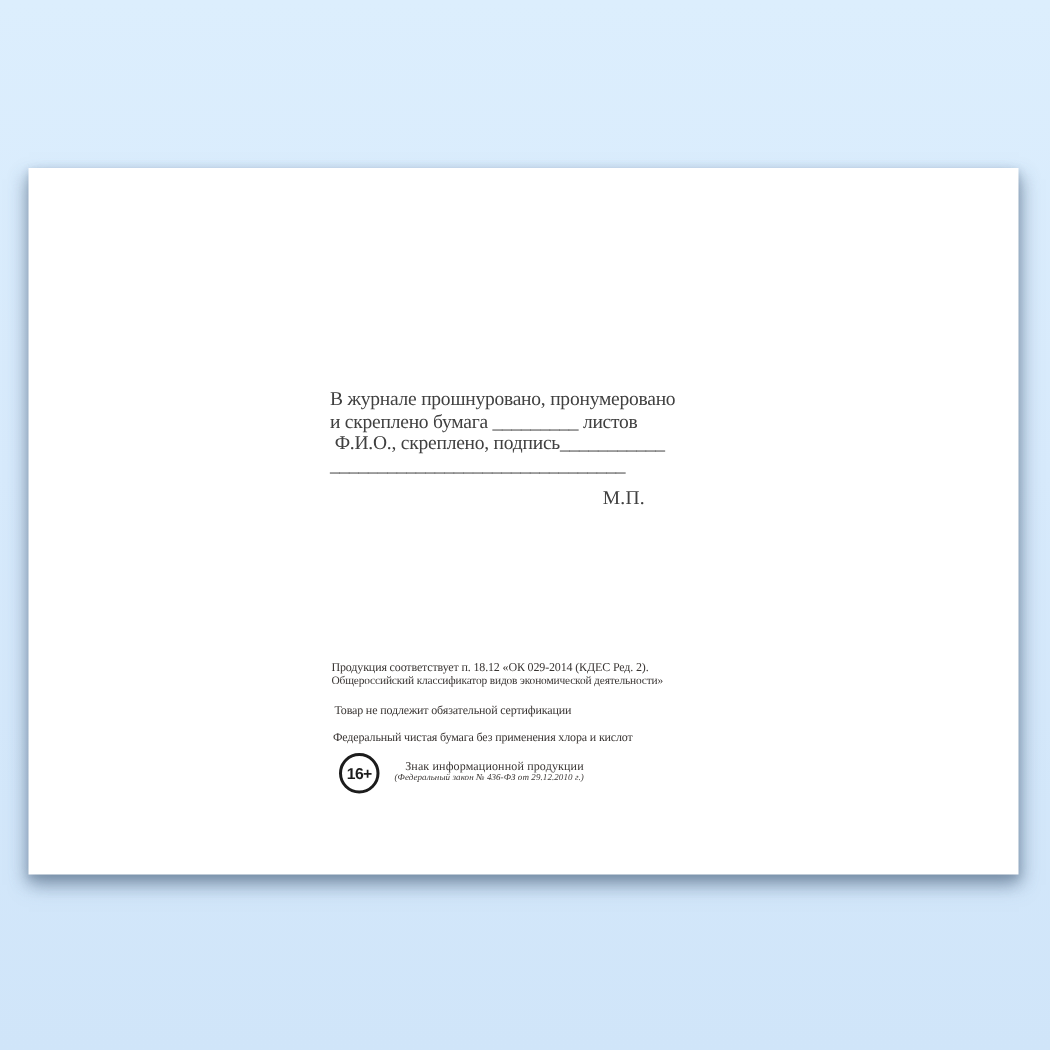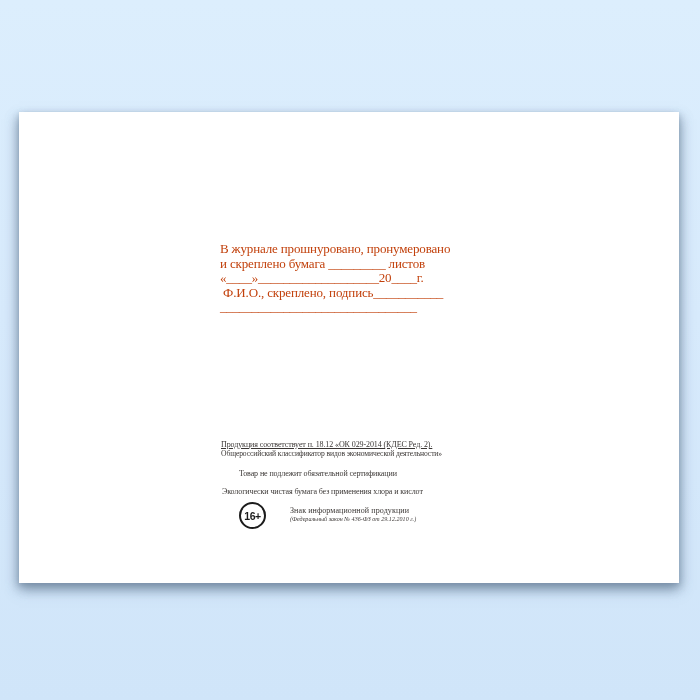--- a/index.html
+++ b/index.html
@@ -16,92 +16,92 @@
     width:660px;height:471px;
     background:#ffffff;
     box-shadow:0 7px 12px rgba(96,119,146,.50),
                0 2px 5px rgba(96,119,146,.35),
                -4px 5px 10px rgba(110,132,158,.28),
                4px 5px 10px rgba(110,132,158,.28);
   }
   
   .stitch{
     position:absolute;
-    left:201px;top:130px;
+    left:201px;top:147px;
     width:216px;
     font-size:13px;
     line-height:14.5px;
-    color:#c2410c;
+    color:#404040;
   }
   .stitch .line{white-space:pre;letter-spacing:-0.15px;}
   .stitch .seal{
     text-align:right;
     margin-top:8px;
     padding-right:6px;
     letter-spacing:0.2px;
   }
   
   .bottom{
     position:absolute;
     left:202px;top:328px;
     width:260px;
     color:#3a3634;
   }
-  .c1{font-size:8px;line-height:9px;letter-spacing:-0.1px;white-space:nowrap;text-decoration:underline;}
+  .c1{font-size:8px;line-height:9px;letter-spacing:-0.1px;white-space:nowrap;}
   .c2{font-size:7.6px;line-height:9px;letter-spacing:-0.1px;white-space:nowrap;}
   .c3{font-size:7.6px;line-height:9px;font-style:italic;letter-spacing:-0.1px;white-space:nowrap;}
   .note{font-size:8px;line-height:9px;letter-spacing:-0.1px;white-space:nowrap;}
   .n1{margin-top:14px;}
-  .n2{margin-top:11px;margin-left:18px;}
+  .n2{margin-top:11px;margin-left:2px;}
   .n3{margin-top:9px;margin-left:1px;}
   .age-row{
     margin-top:6px;
-    margin-left:18px;
+    margin-left:5px;
     display:flex;
     align-items:flex-start;
-    gap:24px;
+    gap:10px;
   }
   .age-badge{
     flex:0 0 auto;
     box-sizing:border-box;
     width:27px;height:27px;
     border:2.5px solid #1c1c1c;
     border-radius:50%;
     display:flex;align-items:center;justify-content:center;
     font-family:"Liberation Sans", sans-serif;
     font-weight:bold;
     font-size:10.5px;
     letter-spacing:-0.4px;
     color:#1c1c1c;
     background:#ffffff;
   }
-  .age-text{padding-top:4px;}
+  .age-text{padding-top:4px;text-align:right;}
   .age-title{font-size:8px;line-height:9px;letter-spacing:0.1px;white-space:nowrap;}
   .age-law{font-size:6px;line-height:7px;font-style:italic;margin-top:1px;letter-spacing:0.05px;white-space:nowrap;}
 </style>
 </head>
 <body>
 
 <div class="scene">
   <div class="paper">
 
     <div class="stitch">
       <div class="line">В журнале прошнуровано, пронумеровано</div>
       <div class="line">и скреплено бумага _________ листов</div>
-      <div class="line">«____»___________________20____г.</div>
       <div class="line"> Ф.И.О., скреплено, подпись___________</div>
       <div class="line">_______________________________</div>
+      <div class="seal">М.П.</div>
     </div>
 
     <div class="bottom">
       <div class="c1">Продукция соответствует п. 18.12 «ОК 029-2014 (КДЕС Ред. 2).</div>
       <div class="c2">Общероссийский классификатор видов экономической деятельности»</div>
 
       <div class="note n2">Товар не подлежит обязательной сертификации</div>
-      <div class="note n3">Экологически чистая бумага без применения хлора и кислот</div>
+      <div class="note n3">Федеральный чистая бумага без применения хлора и кислот</div>
 
       <div class="age-row">
         <div class="age-badge">16+</div>
         <div class="age-text">
           <div class="age-title">Знак информационной продукции</div>
           <div class="age-law">(Федеральный закон № 436-ФЗ от 29.12.2010 г.)</div>
         </div>
       </div>
     </div>
 

